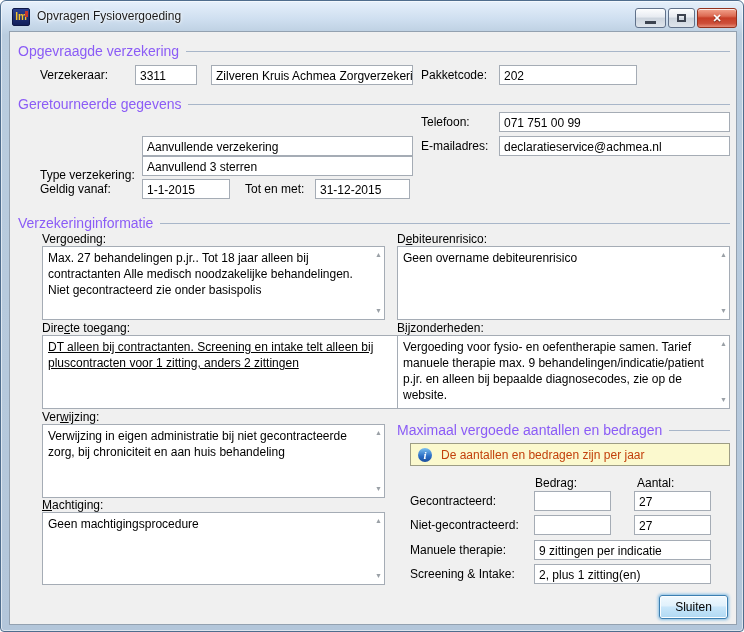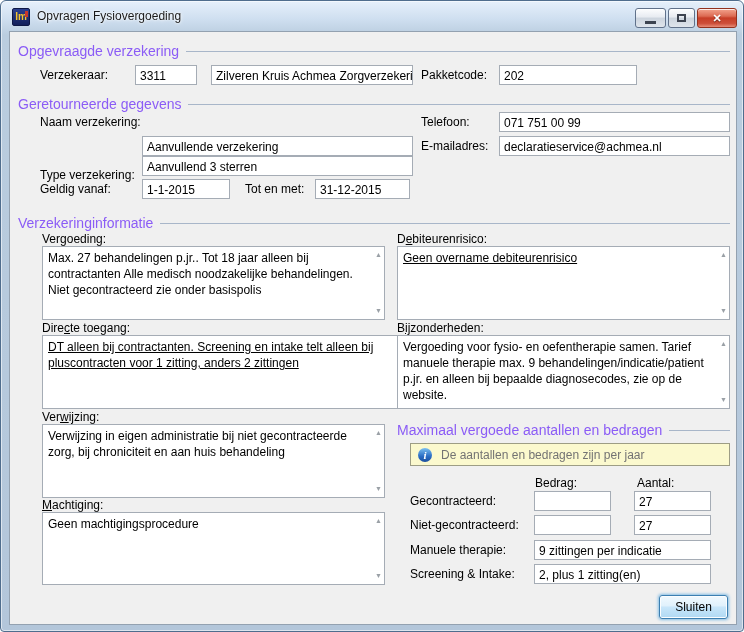--- a/index.html
+++ b/index.html
@@ -58,21 +58,21 @@
   .infobar {
     position:absolute; background:#fbf9ce; border:1px solid #9d9d85;
     display:flex; align-items:center; padding-left:7px;
   }
   .info-icon {
     width:14px; height:14px; border-radius:50%;
     background:linear-gradient(180deg,#7cc0f0,#2a6cc4 60%,#1c4f9c);
     color:#fff; font-family:"Liberation Serif", serif; font-weight:bold; font-style:italic;
     font-size:11px; line-height:14px; text-align:center; flex:0 0 auto;
   }
-  .info-text { margin-left:9px; color:#737373; }
+  .info-text { margin-left:9px; color:#c2410c; }
   .btn-default {
     position:absolute; border:1px solid #3c7fb1; border-radius:3px;
     background:linear-gradient(180deg,#f1f9fe 0%,#e0f1fc 45%,#c8e6fa 50%,#b0d9f3 100%);
     box-shadow:0 0 3px 1px #84bde4, inset 0 0 0 1px #fbfdfe;
     text-align:center; line-height:22px; color:#000; cursor:default;
   }
 </style>
 </head>
 <body>
 
@@ -103,21 +103,20 @@
     <div class="lbl" style="left:30px; top:33px;">Verzekeraar:</div>
     <div class="tb" style="left:125px; top:33px; width:62px;">3311</div>
     <div class="tb" style="left:201px; top:33px; width:202px;">Zilveren Kruis Achmea Zorgverzekering</div>
     <div class="lbl" style="left:411px; top:33px;">Pakketcode:</div>
     <div class="tb" style="left:489px; top:33px; width:138px;">202</div>
 
     <div class="hdr" style="left:8px; top:63px; width:712px;">
       <span>Geretourneerde gegevens</span>
         <span class="rule"></span>
     </div>
-    <div class="lbl" style="left:30px; top:80px;">Naam verzekering:</div>
     <div class="tb" style="left:132px; top:80px; width:271px;margin-top:44px;">Aanvullend 3 sterren</div>
     <div class="lbl" style="left:411px; top:80px;">Telefoon:</div>
     <div class="tb" style="left:489px; top:80px; width:231px;">071 751 00 99</div>
     <div class="lbl" style="left:30px; top:104px;margin-top:29px;">Type verzekering:</div>
     <div class="tb" style="left:132px; top:104px; width:271px;">Aanvullende verzekering</div>
     <div class="lbl" style="left:411px; top:104px;">E-mailadres:</div>
     <div class="tb" style="left:489px; top:104px; width:231px;">declaratieservice@achmea.nl</div>
 
     <div class="lbl" style="left:30px; top:147px;">Geldig vanaf:</div>
     <div class="tb" style="left:132px; top:147px; width:88px;">1-1-2015</div>
@@ -151,21 +150,21 @@
     </div>
 
     <div class="cap" style="left:32px; top:466px;"><span></span><span class="accel">M</span><span>achtiging:</span></div>
     <div class="ta" style="left:32px; top:480px; width:343px; height:73px;">
       <span>Geen machtigingsprocedure</span>
       <span class="sb-up">▲</span>
       <span class="sb-dn">▼</span>
     </div>
 
     <div class="cap" style="left:387px; top:200px;"><span>D</span><span class="accel">e</span><span>biteurenrisico:</span></div>
-    <div class="ta" style="left:387px; top:214px; width:333px; height:74px;text-decoration:underline;">
+    <div class="ta" style="left:387px; top:214px; width:333px; height:74px;">
       <span>Geen overname debiteurenrisico</span>
       <span class="sb-up">▲</span>
       <span class="sb-dn">▼</span>
     </div>
 
     <div class="cap" style="left:387px; top:289px;"><span>B</span><span class="accel">ij</span><span>zonderheden:</span></div>
     <div class="ta" style="left:387px; top:303px; width:333px; height:74px;">
       <span>Vergoeding voor fysio- en oefentherapie samen. Tarief manuele therapie max. 9 behandelingen/indicatie/patient p.jr. en alleen bij bepaalde diagnosecodes, zie op de website.</span>
       <span class="sb-up">▲</span>
       <span class="sb-dn">▼</span>

